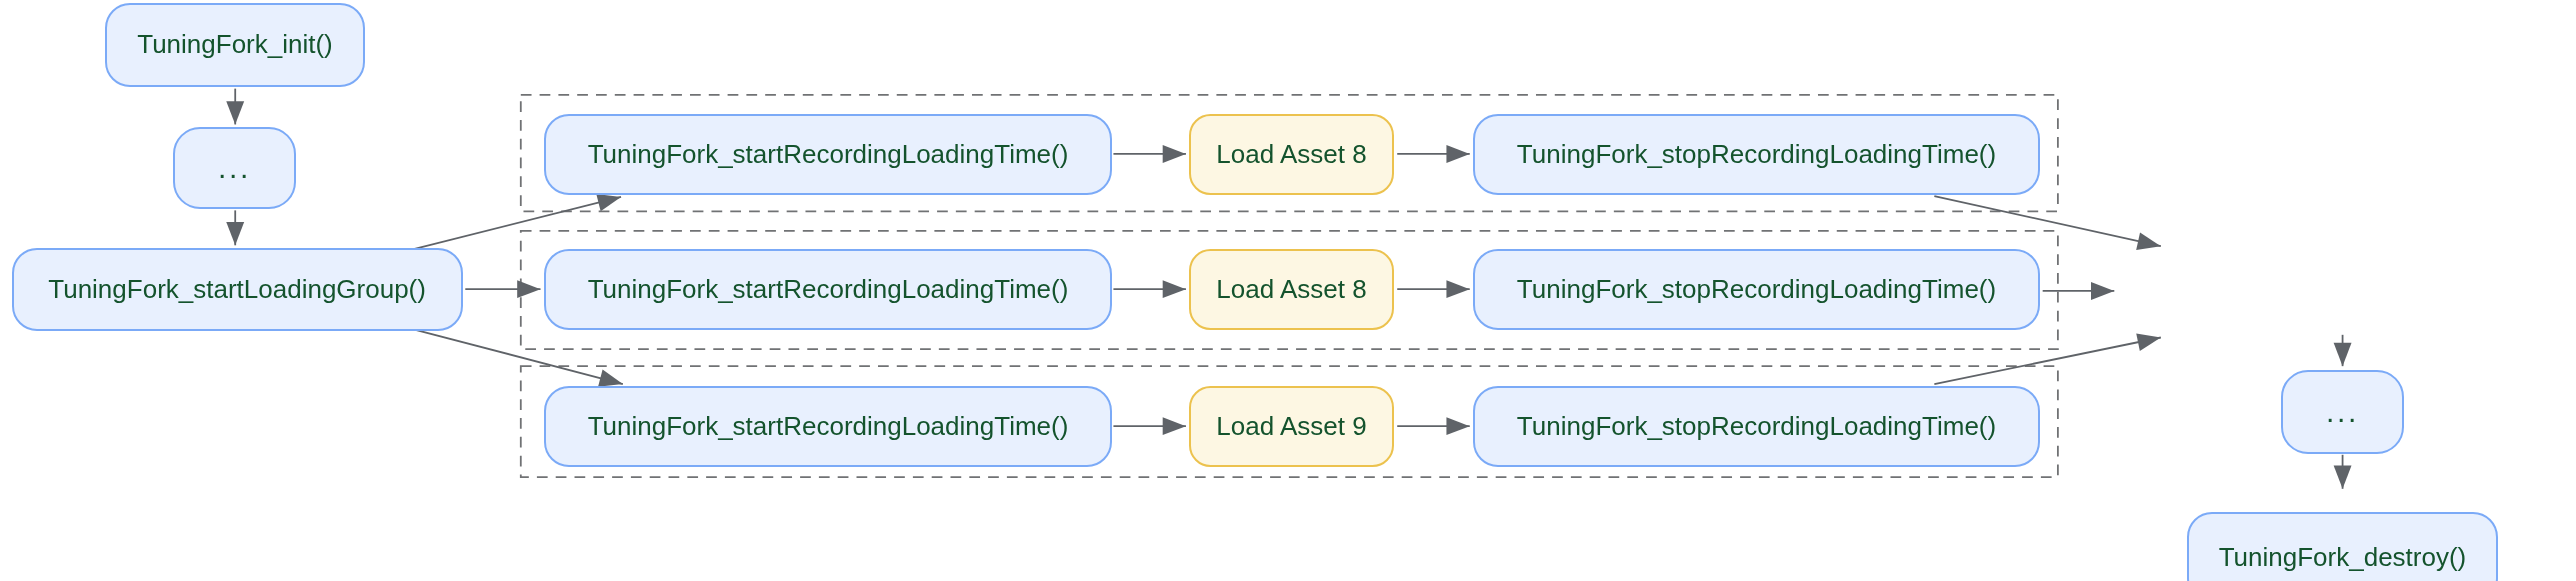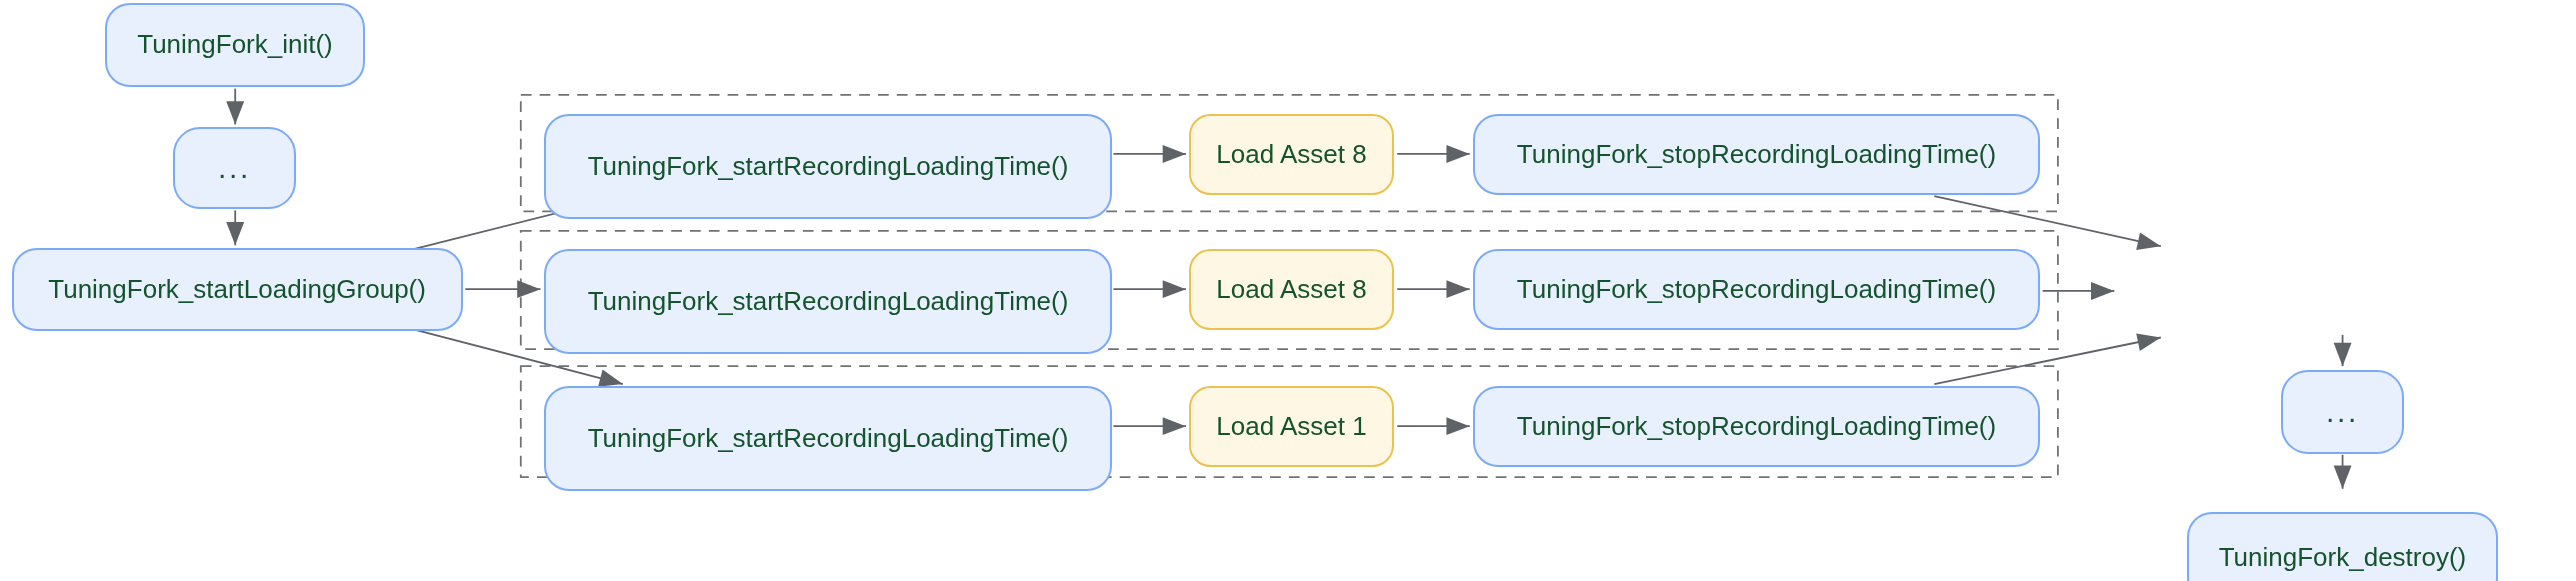--- a/index.html
+++ b/index.html
@@ -44,21 +44,21 @@
   }
   .node.dots {
     border-radius: 27px;
     font-size: 30px;
     letter-spacing: 2.7px;
   }
   
   .n-init        { left: 105px;  top: 2.7px;   width: 260px; height: 84px; }
   .n-dots-top    { left: 173px;  top: 127px; width: 123px; height: 82px; }
   .n-slg         { left: 11.6px;   top: 248px; width: 451px; height: 83px; }
-  .n-sr          { left: 544px;  width: 568px; height: 105px; }
+  .n-sr          { left: 544px;  width: 568px; height: 81px; }
   .n-la          { left: 1189px; width: 205px; height: 81px; }
   .n-st          { left: 1473px; width: 567px; height: 81px; }
   .row-1 { top: 114px; }
   .row-2 { top: 249px; }
   .row-3 { top: 386px; }
   .n-stlg        { left: 2119px; top: 250px; width: 448px; height: 84px; }
   .n-dots-bottom { left: 2281px; top: 370px; width: 123px; height: 84px; }
   .n-destroy     { left: 2187px; top: 512px; width: 311px; height: 91px; align-items: center; }
 </style>
 </head>
@@ -132,21 +132,21 @@
     <span>Load Asset 8</span>
   </div>
   <div class="node n-st row-2">
     <span>TuningFork_stopRecordingLoadingTime()</span>
   </div>
 
   <div class="node n-sr row-3">
     <span>TuningFork_startRecordingLoadingTime()</span>
   </div>
   <div class="node asset n-la row-3">
-    <span>Load Asset 1</span>
+    <span>Load Asset 9</span>
   </div>
   <div class="node n-st row-3">
     <span>TuningFork_stopRecordingLoadingTime()</span>
   </div>
 
 
   <div class="node dots n-dots-bottom">
     <span>...</span>
   </div>
 

